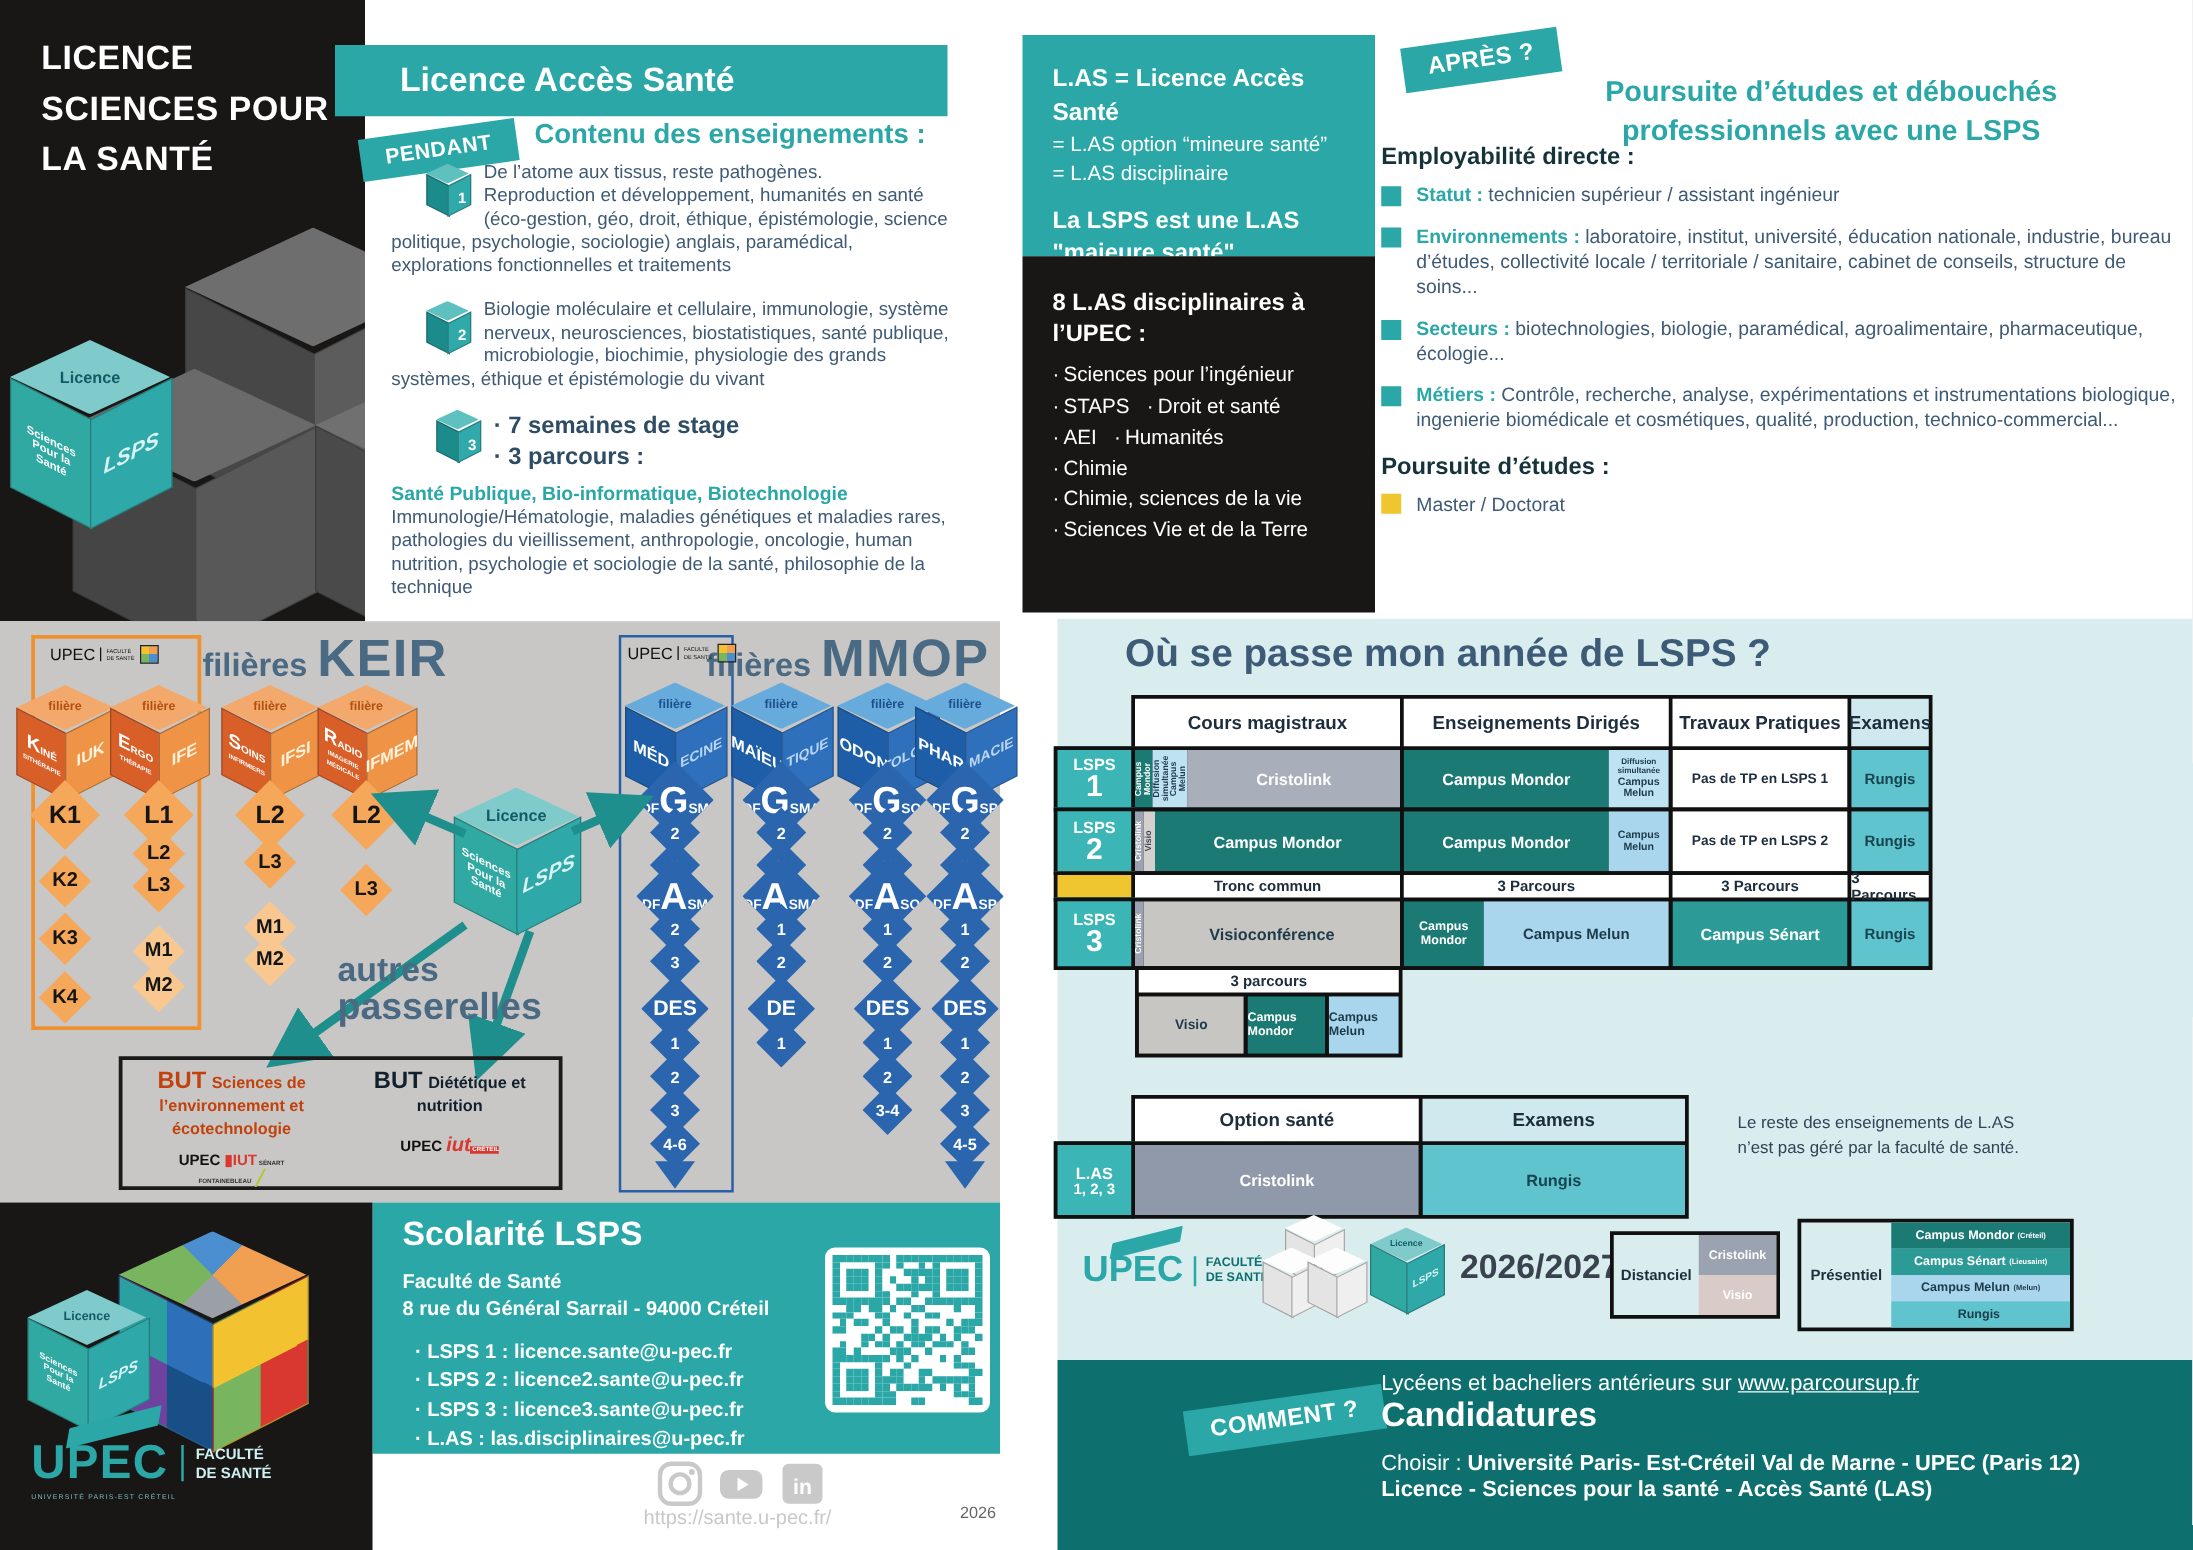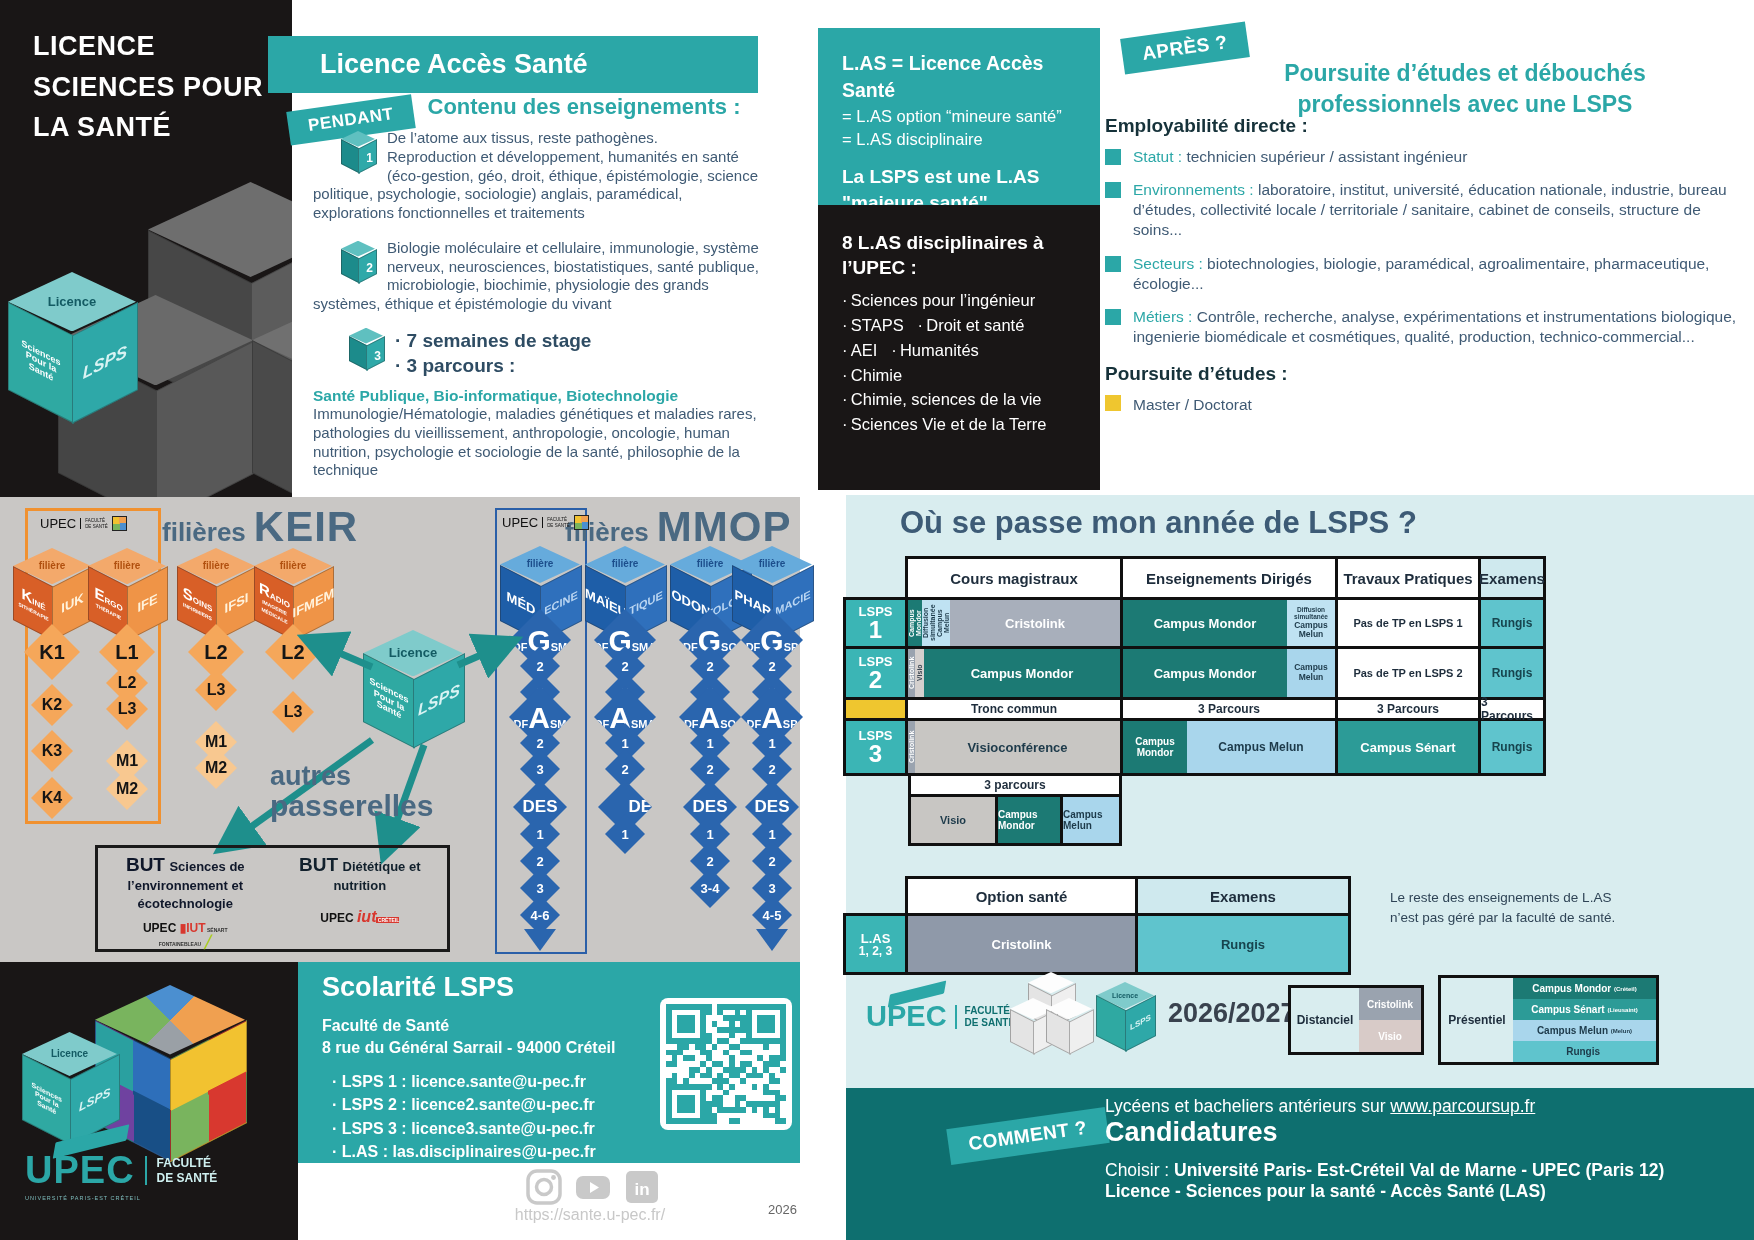--- a/index.html
+++ b/index.html
@@ -27,21 +27,21 @@
   .mainc{flex:1;display:flex;align-items:center;justify-content:center;font-size:13px}
   .sidec{width:48px;display:flex;flex-direction:column;align-items:center;justify-content:center;
          text-align:center;line-height:1.15}
   .lblcell{position:absolute;left:843px;width:65px;border:3px solid #101010;background:var(--rowteal);
            color:#fff;display:flex;flex-direction:column;align-items:center;justify-content:center;
            font-weight:bold;line-height:1;box-sizing:border-box}
   .sub{background:#fff;display:flex;align-items:center;justify-content:center;font-weight:bold;
        font-size:12px;color:#1e2d3c}
   .sq{display:inline-block;width:16px;height:16px;background:var(--teal);margin-right:12px;flex:none}
   .emp{display:flex;margin-bottom:13px;font-size:15.5px;line-height:1.3}
-  .emp b.lab{color:var(--teal);font-weight:normal}
+  .emp b.lab{color:var(--teal);font-weight:bold}
   h3.rt{font-size:19px;color:#16323A;margin:0 0 10px 0}
   .legend{position:absolute;border:3px solid #101010;display:flex;background:var(--panelblue)}
   .legend .llab{display:flex;align-items:center;justify-content:center;font-weight:bold;
                 font-size:12px;color:#1e2d3c;padding:0 6px}
   .legend .lcol{display:flex;flex-direction:column;flex:1}
   .legend .lrow{flex:1;display:flex;align-items:center;justify-content:center;font-weight:bold;font-size:10px}
   .swoosh{position:absolute;transform:rotate(-14deg) skewX(-24deg);border-radius:1px}
   a.wlink{color:#fff;text-decoration:underline}
 </style>
 </head>
@@ -243,21 +243,21 @@
       <div class="abs dia" style="left: 594px; top: 609px; width: 62px; height: 62px; background: rgb(42, 101, 174); font-size: 11px; color: rgb(255, 255, 255);">
         <span><span class="sm">DF</span><span class="bigl">G</span><span class="sm">SMA</span></span>
       </div>
       <div class="abs dia" style="left: 605px; top: 646px; width: 40px; height: 40px; background: rgb(42, 101, 174); font-size: 13px; color: rgb(255, 255, 255);">2</div>
       <div class="abs dia" style="left: 605px; top: 672px; width: 40px; height: 40px; background: rgb(42, 101, 174); font-size: 13px; color: rgb(255, 255, 255);">3</div>
       <div class="abs dia" style="left: 594px; top: 686px; width: 62px; height: 62px; background: rgb(42, 101, 174); font-size: 11px; color: rgb(255, 255, 255);">
         <span><span class="sm">DF</span><span class="bigl">A</span><span class="sm">SMA</span></span>
       </div>
       <div class="abs dia" style="left: 605px; top: 723px; width: 40px; height: 40px; background: rgb(42, 101, 174); font-size: 13px; color: rgb(255, 255, 255);">1</div>
       <div class="abs dia" style="left: 605px; top: 749px; width: 40px; height: 40px; background: rgb(42, 101, 174); font-size: 13px; color: rgb(255, 255, 255);">2</div>
-      <div class="abs dia" style="left: 598px; top: 780px; width: 54px; height: 54px; background: rgb(42, 101, 174); font-size: 11px; color: rgb(255, 255, 255); justify-content: flex-end;">
+      <div class="abs dia" style="left: 598px; top: 780px; width: 54px; height: 54px; background: rgb(42, 101, 174); font-size: 11px; color: rgb(255, 255, 255);">
         <b style="font-size:17px">DE</b>
       </div>
       <div class="abs dia" style="left: 605px; top: 814px; width: 40px; height: 40px; background: rgb(42, 101, 174); font-size: 13px; color: rgb(255, 255, 255);">1</div>
       <div class="abs" style="left: 709px; top: 640px; width: 2px; height: 248px; background: rgb(127, 168, 208);"></div>
       <div class="abs cube" style="left: 670px; top: 546px; width: 80px; height: 92.8px;">
         <div class="f t" style="background: rgb(102, 171, 220); color: rgb(28, 78, 140); font-size: 10px;">filière</div>
         <div class="f l" style="background: rgb(30, 94, 168); color: rgb(255, 255, 255); font-size: 13px;">
           <b>ODON</b>
         </div>
         <div class="f r" style="background: rgb(47, 112, 188); color: rgb(187, 214, 242); font-size: 11px;">
@@ -322,21 +322,21 @@
     <line x1="424" y1="248" x2="388" y2="348" stroke="#1E8F8C" stroke-width="7" marker-end="url(#ah)"></line>
   </svg>
 
   <div class="abs" style="left:270px;top:762px;color:#4A6982;font-weight:800;line-height:1.05">
     <div style="font-size:27px">autres</div>
     <div style="font-size:30px">passerelles</div>
   </div>
 
   <div class="abs" style="left:95px;top:845px;width:355px;height:107px;border:3px solid #1a1a1a;display:flex;box-sizing:border-box">
     <div style="flex:1;text-align:center;padding-top:6px">
-      <div style="color:#0f172a;line-height:1.15"><b style="font-size:19px">BUT</b>
+      <div style="color:#c2410c;line-height:1.15"><b style="font-size:19px">BUT</b>
         <span style="font-size:13px;font-weight:bold">Sciences de l’environnement et écotechnologie</span></div>
       <div style="margin-top:8px;font-size:12px;font-weight:900;color:#111">
         UPEC <span style="color:#d8382f">▮IUT</span><span style="font-size:5px;color:#333"> SÉNART<br>FONTAINEBLEAU</span>
         <span style="color:#aacc22;font-weight:900">╱</span></div>
     </div>
     <div style="flex:1;text-align:center;padding-top:6px">
       <div style="color:#11202c;line-height:1.15"><b style="font-size:19px">BUT</b>
         <span style="font-size:13px;font-weight:bold">Diététique et nutrition</span></div>
       <div style="margin-top:14px;font-size:12px;font-weight:900;color:#111">
         UPEC <span style="color:#d8382f;font-style:italic;font-size:16px">iut</span><span style="font-size:5px;background:#d8382f;color:#fff"> CRÉTEIL </span></div>

